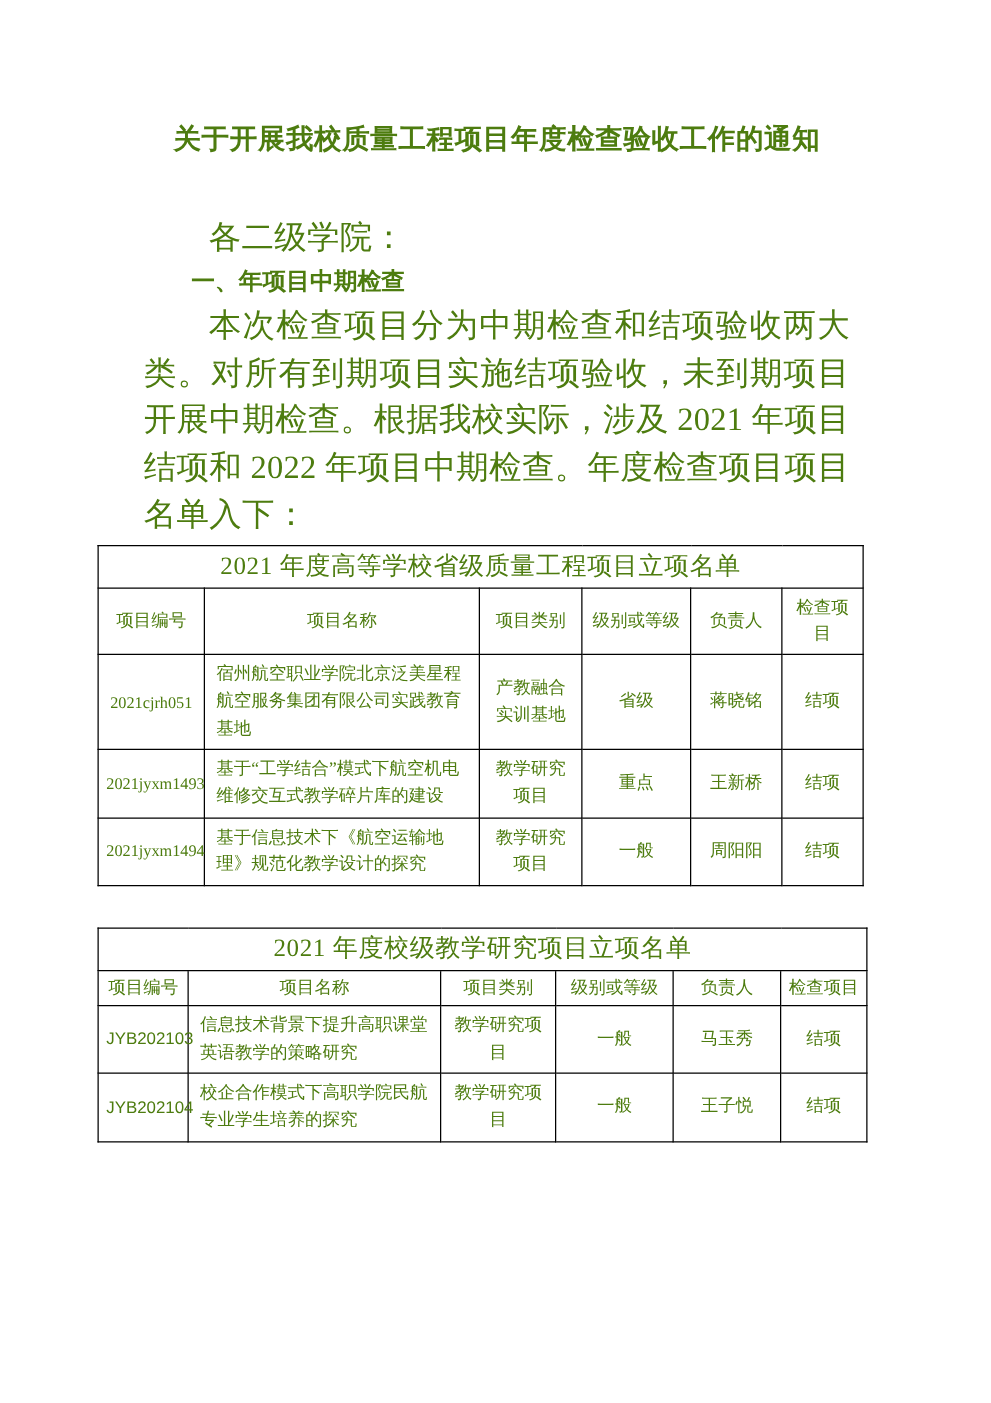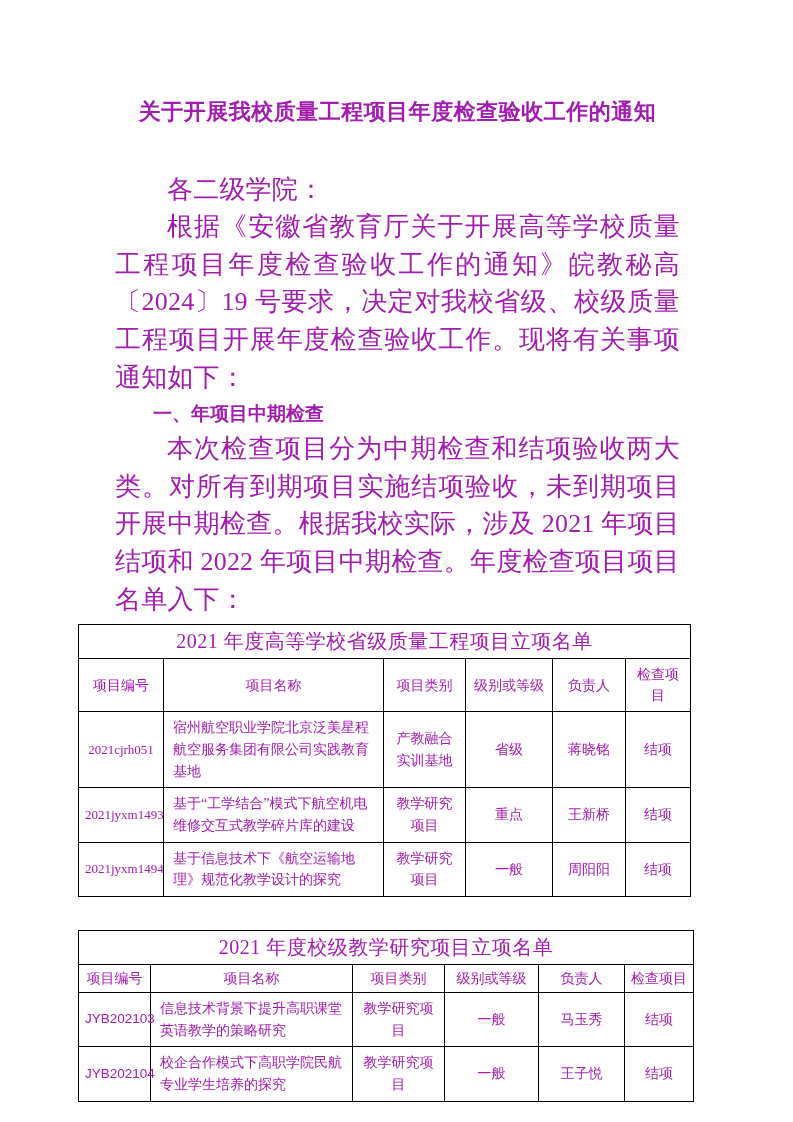--- a/index.html
+++ b/index.html
@@ -1,18 +1,18 @@
 <!DOCTYPE html>
 <html><head>
 <meta charset="utf-8">
 <style>
   html,body{margin:0;padding:0;background:#ffffff;}
   .page{
     width:793px;height:1122px;background:#ffffff;position:relative;
-    font-family:"Liberation Serif","DejaVu Serif",serif;color:#a21caf;overflow:hidden;
+    font-family:"Liberation Serif","DejaVu Serif",serif;color:#4d7c0f;overflow:hidden;
   }
   .content{padding:97px 113px 0 115px;}
   .doc-title{
     font-family:"DejaVu Sans","Liberation Sans",sans-serif;
     font-size:22px;font-weight:bold;text-align:center;margin:0;line-height:1.35;
     letter-spacing:0.5px;
   }
   .body-text{margin-top:44px;}
   .para{
     font-size:26px;line-height:37.6px;margin:0;text-align:justify;
@@ -42,21 +42,20 @@
   }
 </style>
 </head>
 <body>
 
 <div class="page">
   <div class="content">
     <h1 class="doc-title">关于开展我校质量工程项目年度检查验收工作的通知</h1>
     <div class="body-text">
       <p class="para">各二级学院：</p>
-      <p class="para">根据《安徽省教育厅关于开展高等学校质量工程项目年度检查验收工作的通知》皖教秘高〔2024〕19 号要求，决定对我校省级、校级质量工程项目开展年度检查验收工作。现将有关事项通知如下：</p>
       <p class="section-heading">一、年项目中期检查</p>
       <p class="para">本次检查项目分为中期检查和结项验收两大类。对所有到期项目实施结项验收，未到期项目开展中期检查。根据我校实际，涉及 2021 年项目结项和 2022 年项目中期检查。年度检查项目项目名单入下：</p>
     </div>
   </div>
 
   <table class="t1">
     <colgroup>
       <col style="width:85px">
         <col style="width:220px">
         <col style="width:82px">

